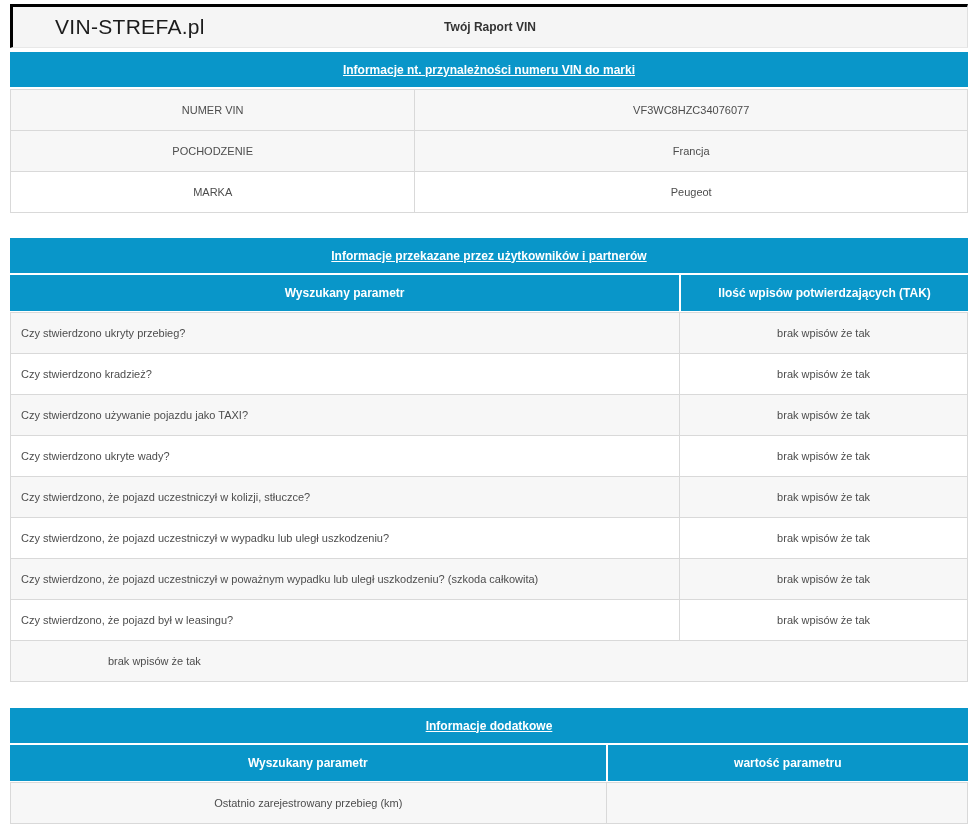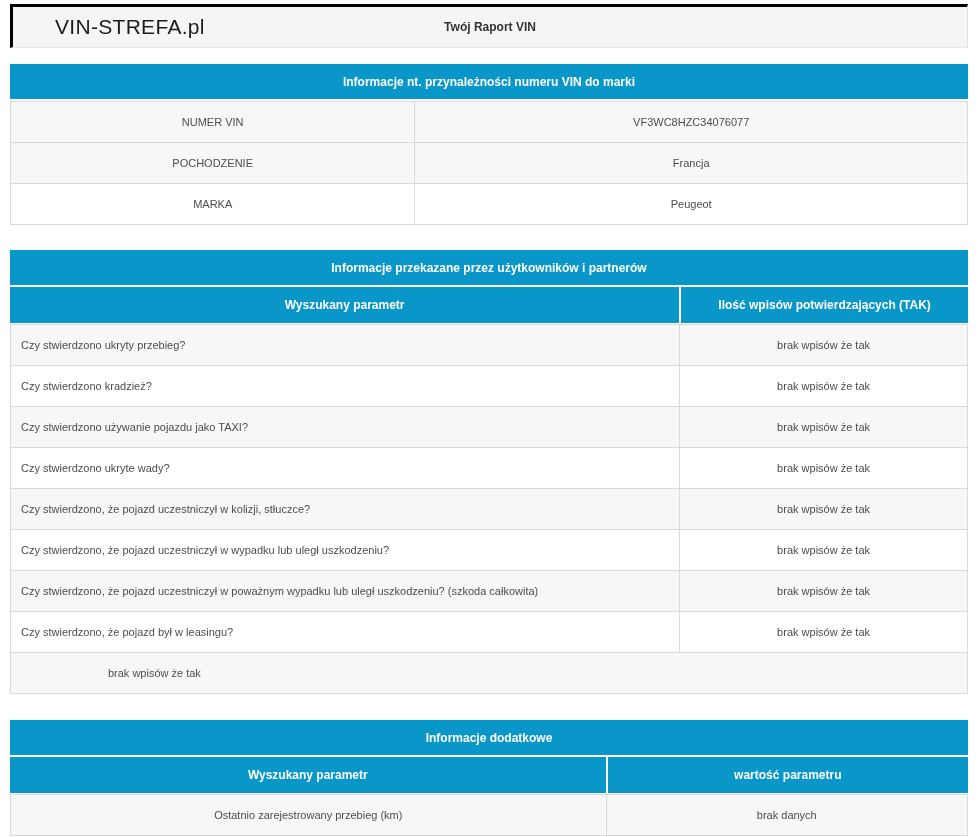--- a/index.html
+++ b/index.html
@@ -14,37 +14,38 @@
   
   .report-header {
     position:relative;
     height:40px;
     background:#f5f5f5;
     border-top:3px solid #000000;
     border-left:3px solid #000000;
     border-right:1px solid #e0e0e0;
     border-bottom:1px solid #e8e8e8;
     display:flex; align-items:center; justify-content:center;
-    margin-bottom:16px;
+    margin-bottom:4px;
   }
   .logo {
     position:absolute; left:42px; top:50%;
     transform:translateY(-50%);
     font-size:21px; color:#1c1c1c; letter-spacing:0.3px;
   }
   .report-title { font-size:12px; font-weight:bold; color:#333333; }
 
   
   .blue-bar {
     height:35px;
     background:#0996c9;
     color:#ffffff; font-weight:bold; font-size:12px;
     display:flex; align-items:center; justify-content:center;
     margin-bottom:2px;
     text-align:center;
+    text-decoration:underline;
   }
   .col-header { display:flex; margin-bottom:1px;align-items:center; }
   .col-header .hcell {
     background:#0996c9;
     color:#ffffff; font-weight:bold; font-size:12px;
     height:36px;
     display:flex; align-items:center; justify-content:center;
     text-align:center;
   }
   .col-header .hcell.hleft { border-right:2px solid #ffffff; }
@@ -146,18 +147,17 @@
 
   <div class="section-3">
     <div class="blue-bar">Informacje dodatkowe</div>
     <div class="col-header">
       <div class="hcell hleft w3l">Wyszukany parametr</div>
       <div class="hcell w3r">wartość parametru</div>
     </div>
     <div class="tbl">
       <div class="row alt">
         <div class="cell left centered w3l">Ostatnio zarejestrowany przebieg (km)</div>
-        <div class="cell centered w3r">brak danych</div>
       </div>
     </div>
   </div>
 
 </div>
 
 </body></html>

